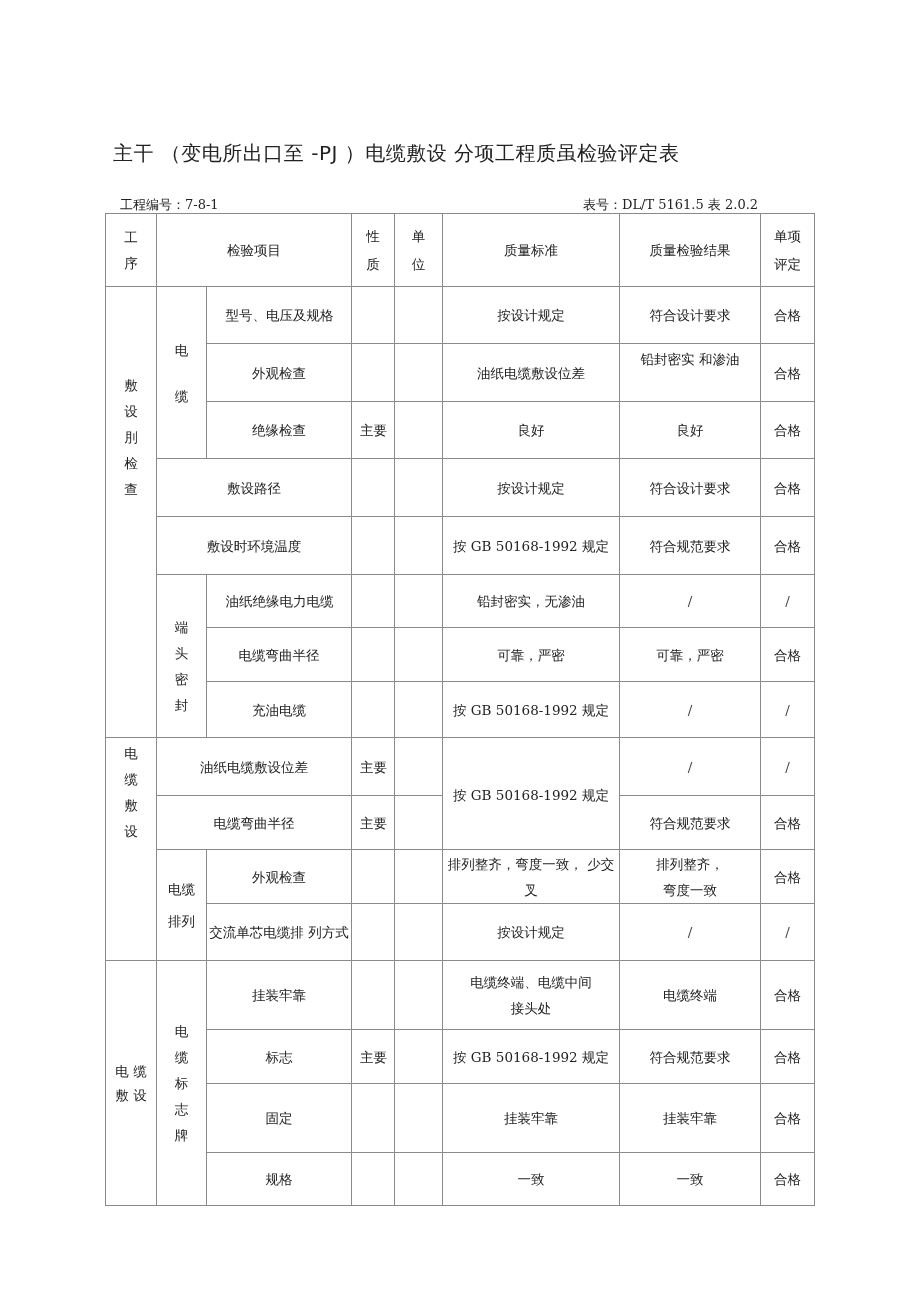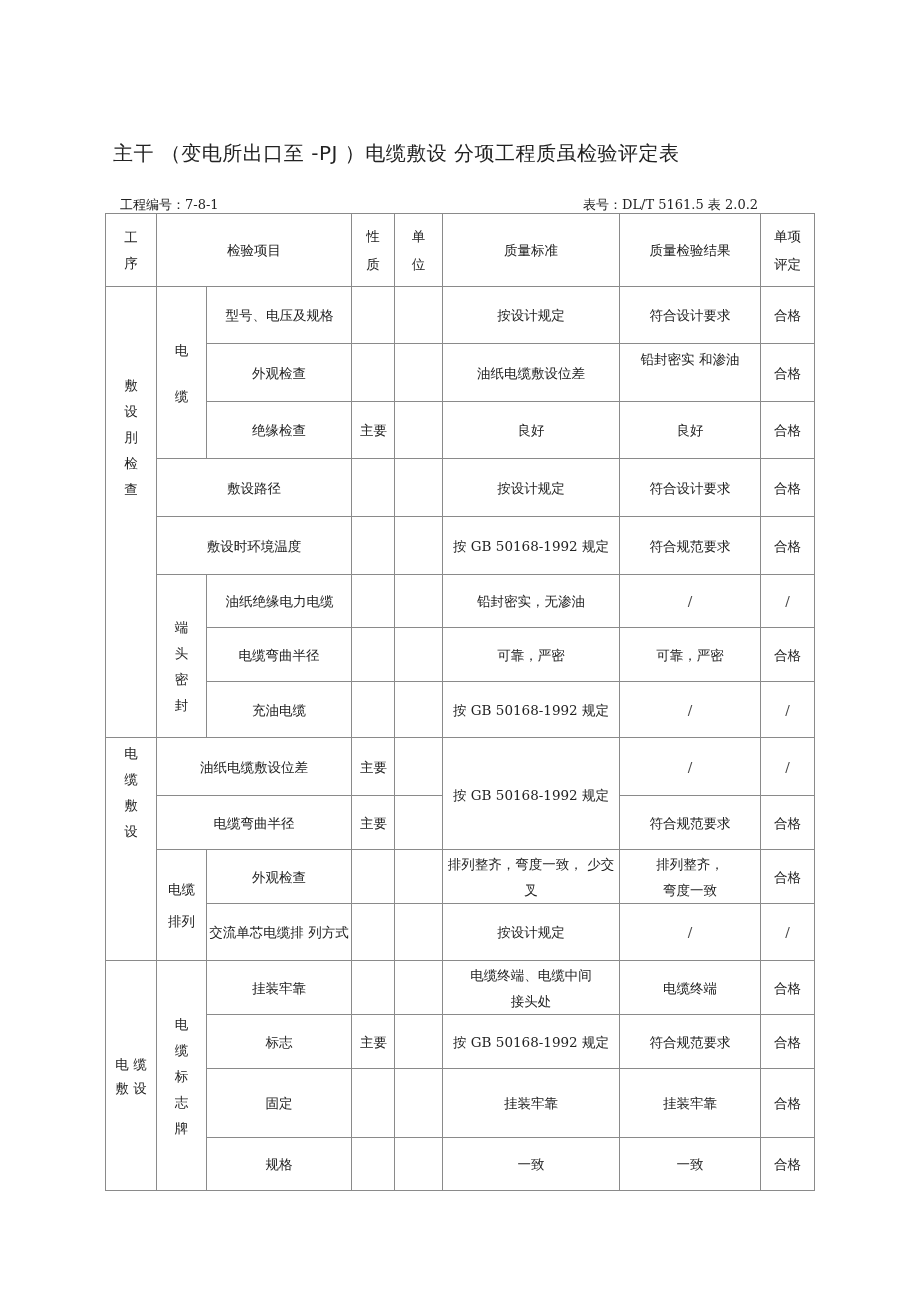--- a/index.html
+++ b/index.html
@@ -166,21 +166,21 @@
     <td rowspan="4" style="white-space:pre-line;line-height:24px">电 缆
 敷 设</td>
     <td rowspan="4" style="white-space:pre-line;line-height:26px">电
 缆
 标
 志
 牌</td>
     <td>挂装牢靠</td>
     <td></td>
     <td></td>
-    <td style="padding:0 22px">电缆终端、电缆中间接头处</td>
+    <td style="padding:8px 22px">电缆终端、电缆中间接头处</td>
     <td>电缆终端</td>
     <td>合格</td>
   </tr>
   <tr style="height:54px">
     <td>标志</td>
     <td class="left">主要</td>
     <td></td>
     <td>按 GB 50168-1992 规定</td>
     <td>符合规范要求</td>
     <td>合格</td>

